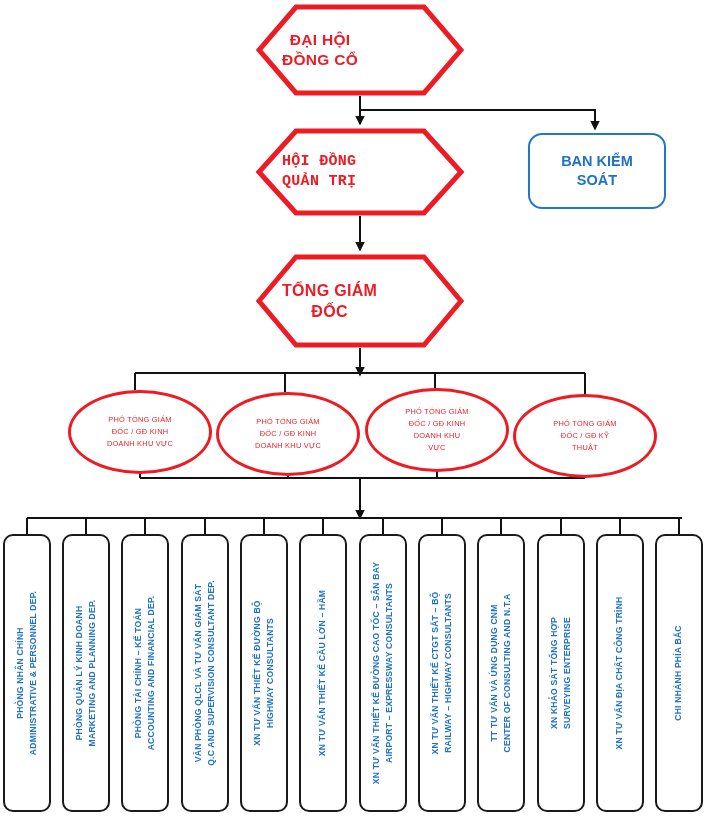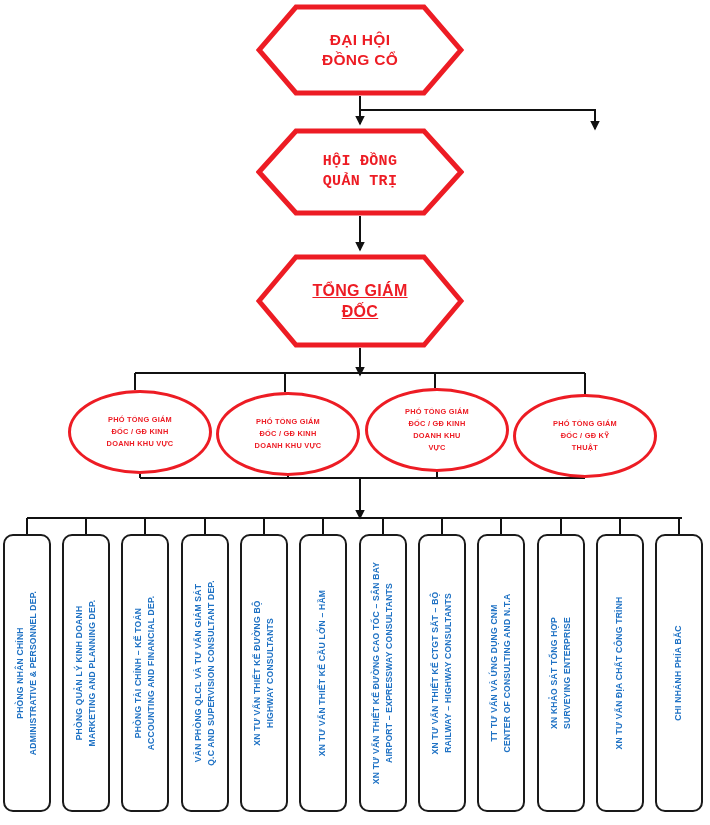--- a/index.html
+++ b/index.html
@@ -19,41 +19,41 @@
     left:0; top:0;
     width:710px; height:825px;
     pointer-events:none;
   }
 
   
   .hex{
     position:absolute;
     display:flex;
     align-items:center;
-    justify-content:center;
+    justify-content:flex-start;
     text-align:center;
     color:#ED1C24;
     font-weight:bold;
     letter-spacing:.3px;
     line-height:1.32;
     z-index:3;
   }
   .hex .hex-shape{
     position:absolute;
     left:0; top:0; right:0; bottom:0;
   }
   .hex .hex-label{
     position:relative;
     z-index:2;
     padding:0 26px;
     white-space:pre-line;
   }
   #hex-1{ left:256px; top:4px;   width:208px; height:92px;  font-size:15.5px;}
   #hex-2{ left:256px; top:128px; width:208px; height:88px;  font-size:15px;font-family:Liberation Mono, monospace;}
-  #hex-3{ left:256px; top:254px; width:208px; height:94px;  font-size:16px;text-decoration:underline;}
+  #hex-3{ left:256px; top:254px; width:208px; height:94px;  font-size:16px;}
 
   
   #blue-box{
     position:absolute;
     left:528px; top:133px;
     width:134px; height:72px;
     border:2.5px solid #2278C8;
     border-radius:14px;
     background:#ffffff;
     display:flex;
@@ -74,21 +74,21 @@
     width:144px; height:84px;
     border:3px solid #ED1C24;
     border-radius:50%;
     background:#ffffff;
     display:flex;
     align-items:center;
     justify-content:center;
     text-align:center;
     color:#ED1C24;
     font-size:7.4px;
-    font-weight:bold;
+    font-weight:normal;
     line-height:1.65;
     letter-spacing:.25px;
     white-space:pre-line;
     z-index:3;
     box-sizing:border-box;
   }
   .ellipse span{ padding:0 16px; display:block; }
 
   
   .dept{
@@ -183,20 +183,22 @@
   </div>
 
   <div class="hex" id="hex-3">
     <svg class="hex-shape" viewBox="0 0 208 94" preserveAspectRatio="none">
       <polygon points="40,3 168,3 205,47 168,91 40,91 3,47" fill="#ffffff" stroke="#ED1C24" stroke-width="5"></polygon>
     </svg>
     <div class="hex-label">TỔNG GIÁM
 ĐỐC</div>
   </div>
 
+  <div id="blue-box">BAN KIỂM
+SOÁT</div>
 
   <div class="ellipse" style="left:68px;  top:390px;">
     <span>PHÓ TỔNG GIÁM
 ĐỐC / GĐ KINH
 DOANH KHU VỰC</span>
   </div>
   <div class="ellipse" style="left:216px; top:392px;">
     <span>PHÓ TỔNG GIÁM
 ĐỐC / GĐ KINH
 DOANH KHU VỰC</span>

